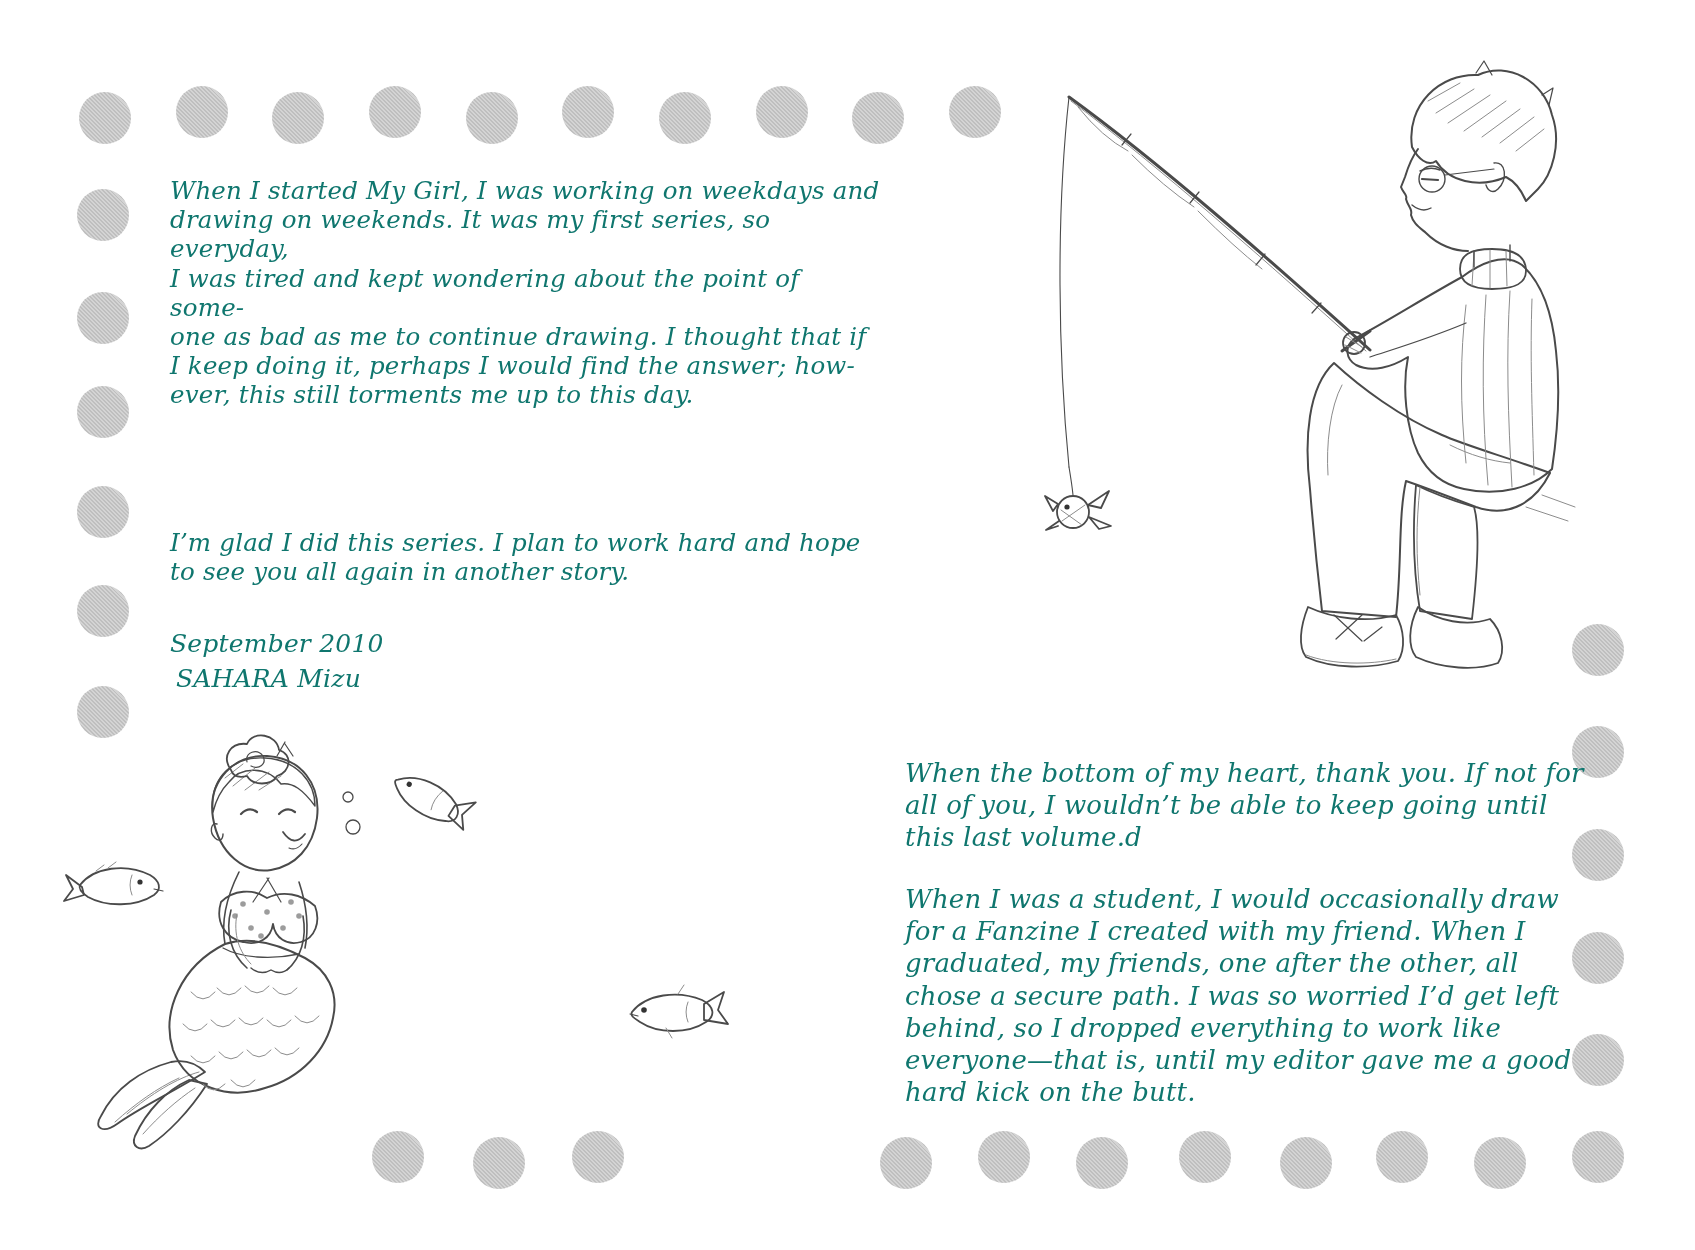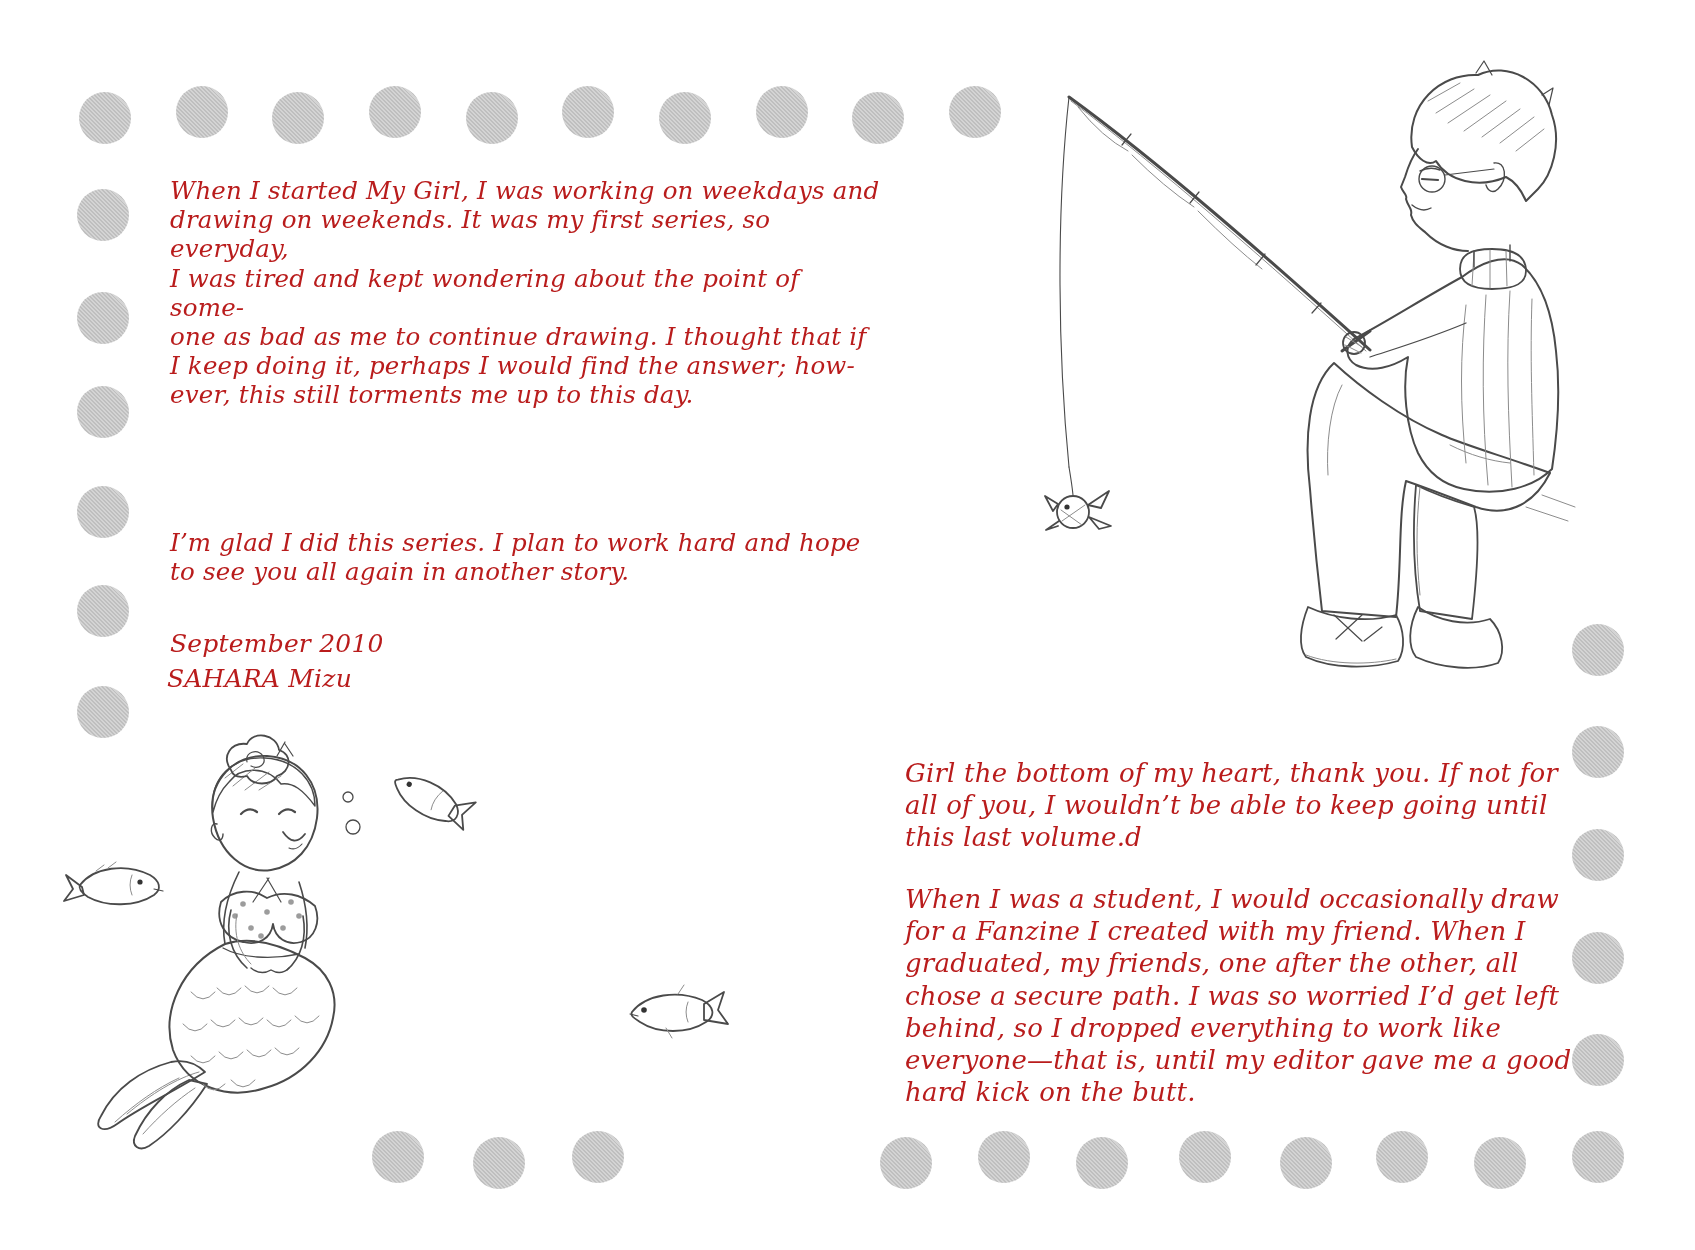--- a/index.html
+++ b/index.html
@@ -3,21 +3,21 @@
 <meta charset="utf-8">
 <style>
   html,body{margin:0;padding:0;background:#e9e9e9;}
   .page{
     position:relative;width:1695px;height:1250px;margin:0 auto;
     background:#ffffff;overflow:hidden;
     font-family:"DejaVu Serif","Liberation Serif",serif;
   }
   .txt{
     position:absolute;white-space:pre-line;font-style:italic;
-    color:#b91c1c;letter-spacing:.2px;
+    color:#0f766e;letter-spacing:.2px;
   }
   .left-col-text{font-size:24.5px;line-height:29.2px;width:710px;}
   .right-col-text{font-size:26px;line-height:32.2px;width:680px;}
   .sig{font-size:25px;line-height:30px;}
   .dot{
     position:absolute;width:52px;height:52px;border-radius:50%;
     background-image:
       repeating-linear-gradient(45deg,#bfbfbf 0 1.3px,#d4d4d4 1.3px 2.8px),
       repeating-linear-gradient(-45deg,rgba(255,255,255,.35) 0 1.3px,rgba(0,0,0,0) 1.3px 2.9px);
   }
@@ -68,23 +68,23 @@
 
   <div class="txt left-col-text" style="left:170px;top:176px;">When I started My Girl, I was working on weekdays and
 drawing on weekends. It was my first series, so everyday,
 I was tired and kept wondering about the point of some-
 one as bad as me to continue drawing. I thought that if
 I keep doing it, perhaps I would find the answer; how-
 ever, this still torments me up to this day.</div>
   <div class="txt left-col-text" style="left:170px;top:528px;">I’m glad I did this series. I plan to work hard and hope
 to see you all again in another story.</div>
   <div class="txt sig" style="left:170px;top:629px;">September 2010</div>
-  <div class="txt sig" style="left:167px;top:664px;">SAHARA Mizu</div>
-
-  <div class="txt right-col-text" style="left:905px;top:757px;">Girl the bottom of my heart, thank you. If not for
+  <div class="txt sig" style="left:176px;top:664px;">SAHARA Mizu</div>
+
+  <div class="txt right-col-text" style="left:905px;top:757px;">When the bottom of my heart, thank you. If not for
 all of you, I wouldn’t be able to keep going until
 this last volume.d</div>
   <div class="txt right-col-text" style="left:905px;top:883px;">When I was a student, I would occasionally draw
 for a Fanzine I created with my friend. When I
 graduated, my friends, one after the other, all
 chose a secure path. I was so worried I’d get left
 behind, so I dropped everything to work like
 everyone—that is, until my editor gave me a good
 hard kick on the butt.</div>
 

